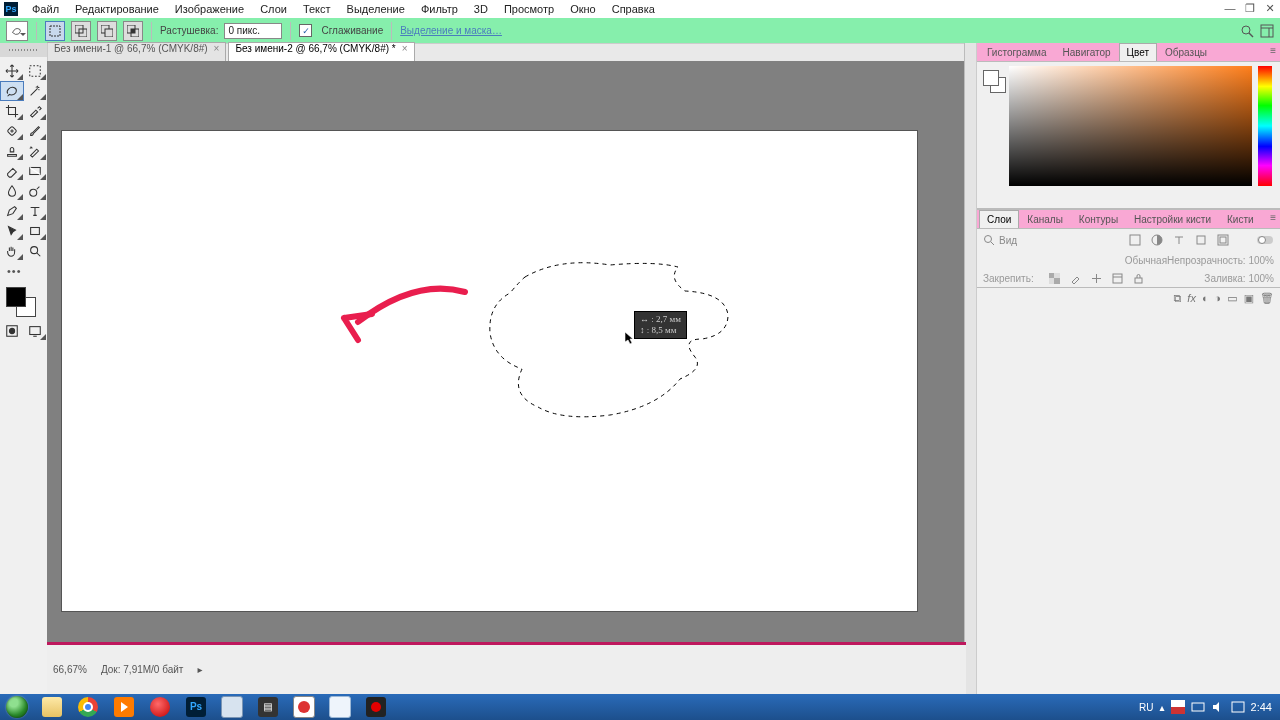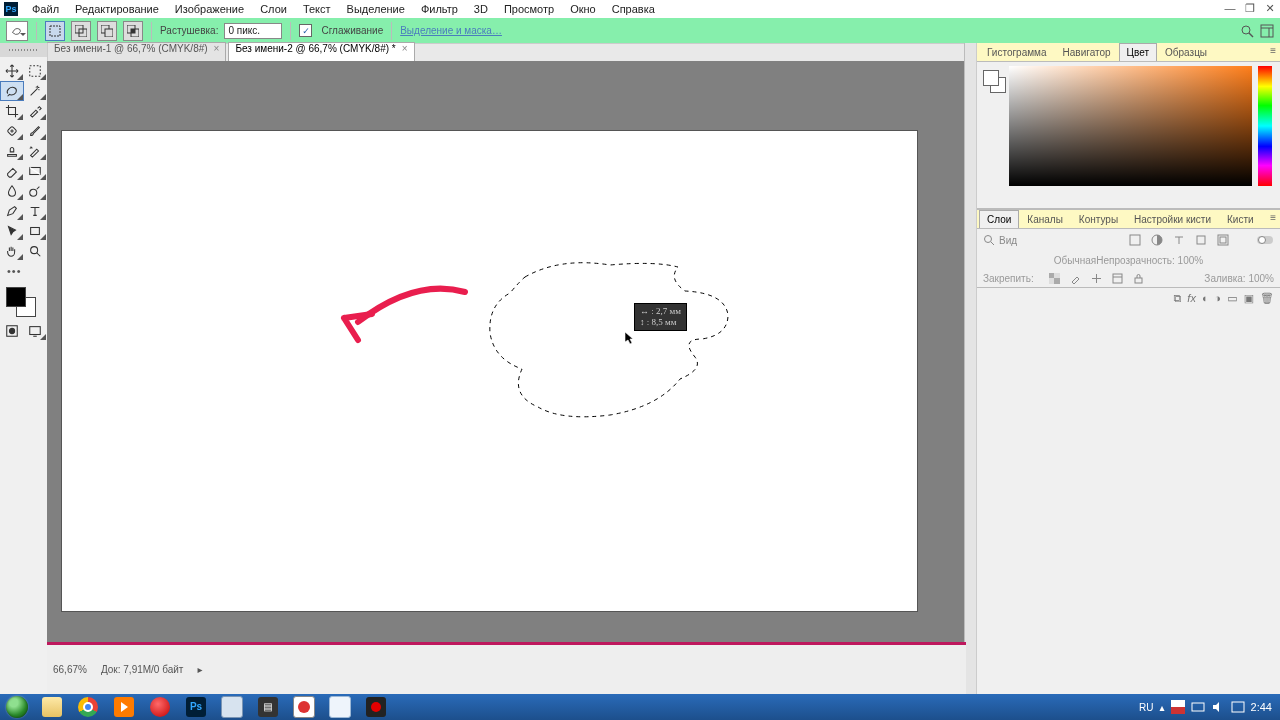--- a/index.html
+++ b/index.html
@@ -66,38 +66,38 @@
  
  #stage{position:absolute;left:47px;top:61px;right:314px;bottom:26px;
   background:#808080}
  #canvas{position:absolute;left:15px;top:70px;width:855px;height:480px;
   background:#fff;box-shadow:0 0 0 1px #555}
  #sel-marq{position:absolute;left:418px;top:128px;width:250px;height:160px;
   pointer-events:none}
  #sel-marq path{fill:none;stroke:#000;stroke-width:1;
   stroke-dasharray:4 4}
  #arrow-ann{position:absolute;left:278px;top:153px;pointer-events:none}
- #measure{position:absolute;left:572px;top:172px;background:#333;
+ #measure{position:absolute;left:572px;top:180px;background:#333;
   color:#ccc;border:1px solid #000;font:9px/11px Tahoma;padding:2px 5px}
  #cursor{position:absolute;left:562px;top:200px;width:10px;height:14px}
  
  #midstrip{position:absolute;right:303px;top:43px;width:11px;bottom:26px;
   background:#e4e4e4;border-left:1px solid #bbb;border-right:1px solid #bbb}
  #iconstrip{position:absolute;right:273px;top:43px;width:30px;bottom:26px;
   background:#eee;border-left:1px solid #ccc;display:flex;
   flex-direction:column;align-items:center;padding-top:12px;gap:12px}
  .stripicon{width:18px;height:18px;display:flex;align-items:center;
   justify-content:center;border:1px solid transparent}
  .stripicon svg{width:14px;height:14px;stroke:#555;fill:none;
   stroke-width:1.4}
  
  #rpanel{position:absolute;right:0;top:43px;width:303px;bottom:26px;
   background:#f0f0f0;border-left:1px solid #ccc;display:flex;
   flex-direction:column}
- .pnl-tabs{height:18px;background:#fef9c3;border-bottom:1px solid #bbb;
+ .pnl-tabs{height:18px;background:#f9a8d4;border-bottom:1px solid #bbb;
   display:flex;align-items:center;padding-left:2px;position:relative}
  .ptab{height:17px;padding:0 7px;font-size:10px;line-height:17px;
   border:1px solid transparent;border-bottom:none;color:#555}
  .ptab.active{background:#f0f0f0;border-color:#aaa;color:#000}
  .pmenu{position:absolute;right:4px;top:2px;font-size:10px;color:#666}
  
  #colorpanel{height:146px;border-bottom:1px solid #bbb;position:relative}
  #cp-swatch{position:absolute;left:6px;top:8px;width:22px;height:20px}
  #cp-swatch .a{position:absolute;left:0;top:0;width:14px;height:14px;
   background:#fff;border:1px solid #666;z-index:2}
@@ -113,21 +113,21 @@
  
  #layerspanel{flex:1;display:flex;flex-direction:column;
   border-top:1px solid #bbb}
  #lp-row1{height:22px;display:flex;align-items:center;padding:0 6px;
   gap:4px;font-size:10px;color:#888}
  #lp-row1 .search{flex:0 0 12px}
  #lp-row1 .sel{flex:1;border:none;background:transparent;color:#888}
  .lpicon{width:16px;height:16px;display:flex;align-items:center;
   justify-content:center;color:#666;border:1px solid transparent}
  #lp-row2{height:18px;display:flex;align-items:center;padding:0 6px;
-  font-size:10px;color:#999;justify-content:center}
+  font-size:10px;color:#999;justify-content:flex-end}
  #lp-row3{height:18px;display:flex;align-items:center;padding:0 6px;
   font-size:10px;color:#999;gap:6px}
  #lp-row3 .locks{display:flex;gap:3px;margin-left:6px}
  #layerlist{flex:1;overflow:hidden}
  .layer{height:22px;background:#ccd6df;border:1px solid #97a7bc;
   display:flex;align-items:center;font-size:10px;margin:0}
  .layer .eye{width:20px;text-align:center;border-right:1px solid #97a7bc;
   height:100%;display:flex;align-items:center;justify-content:center}
  .layer .thumb{width:22px;height:18px;background:#fff;
   border:1px solid #666;margin:0 5px}

